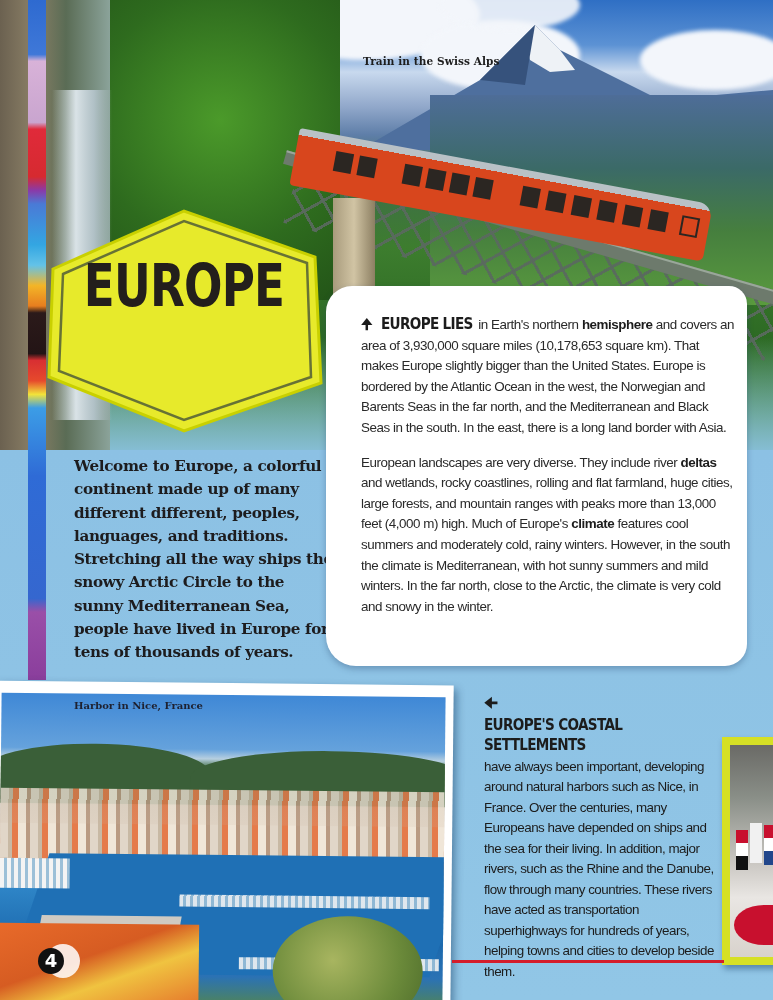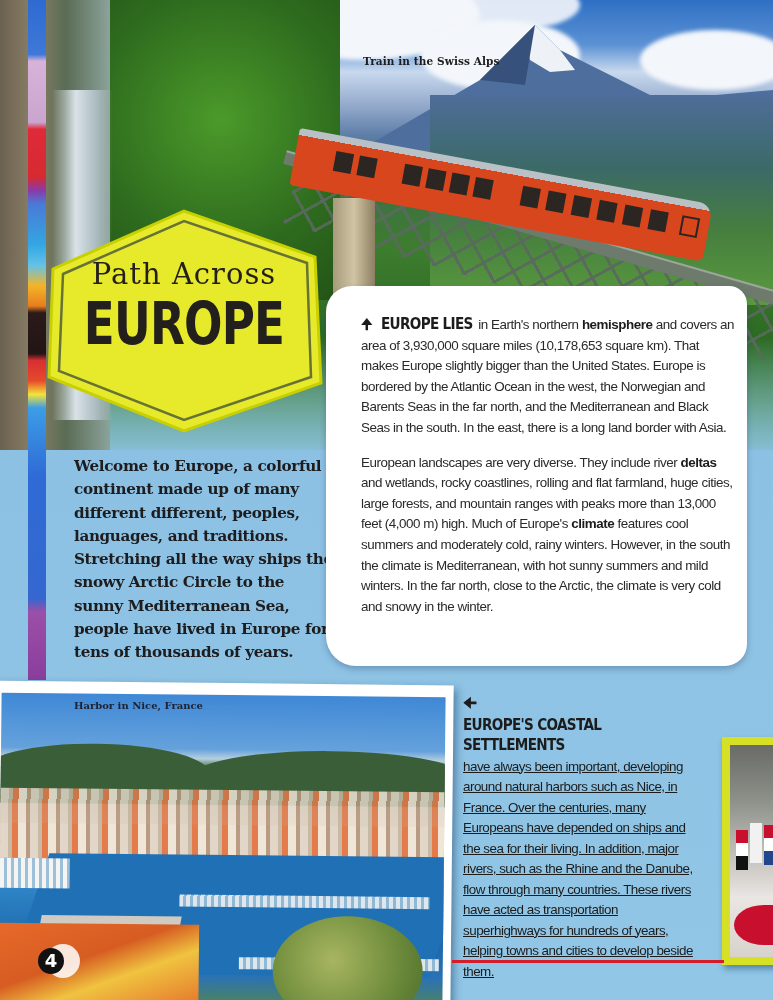--- a/index.html
+++ b/index.html
@@ -96,23 +96,23 @@
     background: linear-gradient(160deg, #e86a2a 0%, #d65c22 40%, #f0c340 60%, #e36a28 100%); }
   .tree { position: absolute; right: 20px; bottom: -10px; width: 150px; height: 110px; border-radius: 50%;
     background: radial-gradient(circle at 40% 40%, #a8b560 0%, #6b8a3a 60%, #4c6a2a 100%); }
   .caption-nice { position: absolute; left: 74px; top: 700px; font-family: "DejaVu Serif", serif; font-weight: bold;
     font-size: 10px; color: #1e2130; }
   .page-num { position: absolute; left: 38px; top: 948px; width: 26px; height: 26px; border-radius: 50%;
     background: #111; color: #fff; font-family: "DejaVu Sans", sans-serif; font-weight: bold; font-size: 18px;
     text-align: center; line-height: 26px; box-shadow: 12px 0 0 4px rgba(255,255,255,0.85); }
 
   
-  .coastal { position: absolute; left: 463px; top: 693px; width: 240px;
+  .coastal { position: absolute; left: 484px; top: 693px; width: 240px;
     font-family: "Liberation Sans", sans-serif; font-size: 13.4px; line-height: 20.5px; color: #1c1c1c;
-    letter-spacing: -0.5px; text-decoration: underline; }
+    letter-spacing: -0.5px; }
   .coastal .lead { font-size: 16px; }
   .arrow-left { display: inline-block; font-size: 15px; font-weight: bold; margin-right: 6px; }
 
   
   .flags { position: absolute; left: 722px; top: 737px; width: 60px; height: 228px;
     background: #d6e025; padding: 8px 0 8px 8px; box-shadow: 2px 4px 6px rgba(0,40,80,0.4); }
   .flags-photo { position: relative; width: 100%; height: 100%; overflow: hidden;
     background: linear-gradient(180deg, #6a6a66 0%, #8a8f88 25%, #c9c6c1 55%, #e9e6e3 72%, #d8d2cc 100%); }
   .flag { position: absolute; width: 12px; height: 40px; }
   .red-line { position: absolute; left: 452px; top: 960px; width: 272px; height: 3px; background: #d41d2b; }
@@ -158,21 +158,20 @@
   <div class="caption-alps">Train in the Swiss Alps</div>
 
   <div class="band"></div>
 
   <div class="badge">
     <svg width="278" height="228" viewBox="0 0 278 228">
       <polygon points="8,62 139,4 270,50 276,176 139,224 4,170" fill="#e7ea2b" stroke="#c9d000" stroke-width="3"></polygon>
       <polygon points="18,67 139,14 262,56 266,170 139,213 14,164" fill="none" stroke="#3c4a3a" stroke-width="2.5" opacity="0.75"></polygon>
     </svg>
     <div class="badge-text">
-      <div class="badge-line1">Path Across</div>
       <div class="badge-line2">EUROPE</div>
     </div>
   </div>
 
   <div class="intro">
     <span>Welcome to Europe, a colorful continent made up of many different </span><span>different</span><span>, peoples, languages, and traditions. Stretching all the way ships the snowy Arctic Circle to the sunny Mediterranean Sea, people have lived in Europe for tens of thousands of years.</span>
   </div>
 
   <div class="card">
     <div class="card-body">

